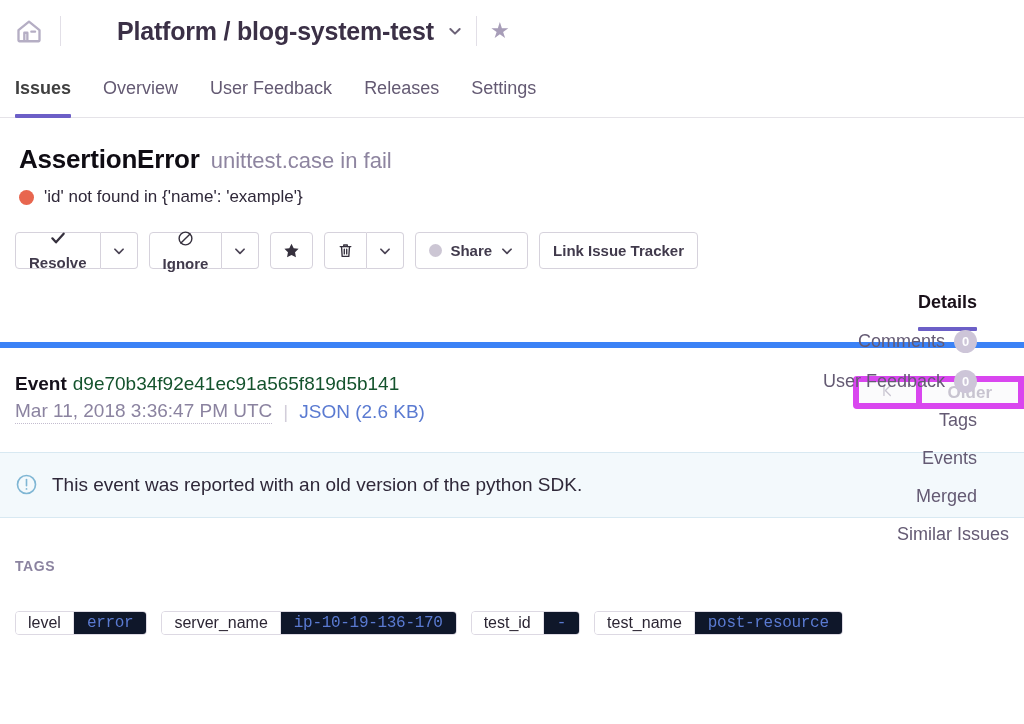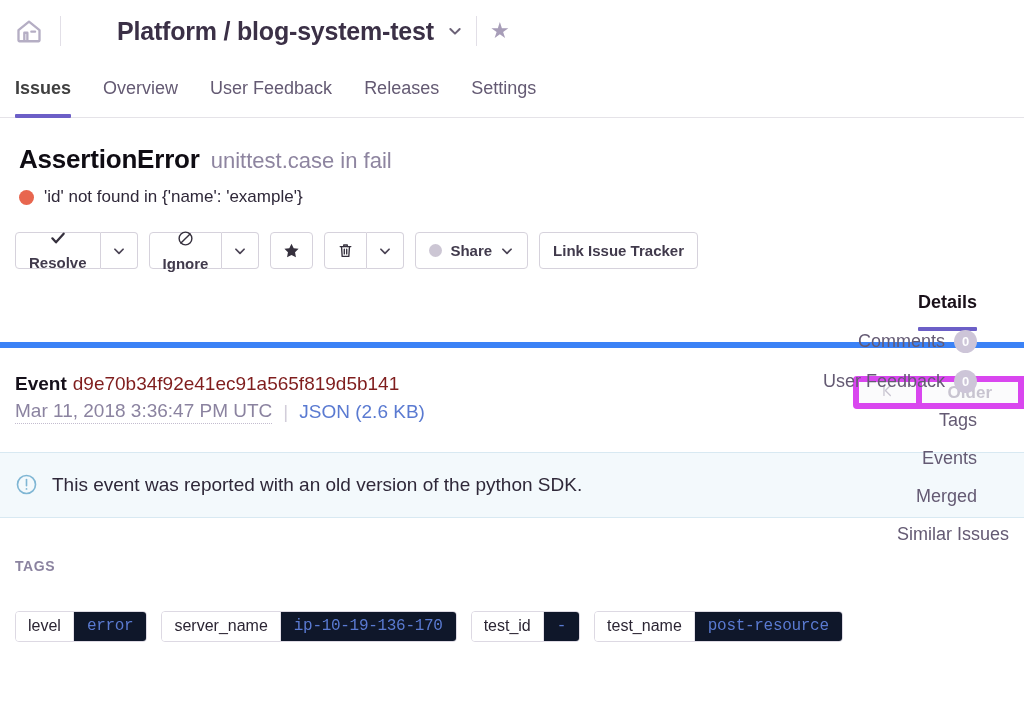--- a/index.html
+++ b/index.html
@@ -220,21 +220,21 @@
     align-items: flex-start;
     justify-content: space-between;
     padding: 23px 0 0 15px;
   }
   .event-id-line {
     font-size: 19px;
     line-height: 1.35;
     white-space: nowrap;
   }
   .event-label { font-weight: bold; color: #15101a; }
-  .event-id { color: #7f1d1d; margin-left: 6px; }
+  .event-id { color: #14532d; margin-left: 6px; }
   .event-sub-line {
     display: flex;
     align-items: center;
     font-size: 19px;
     margin-top: 3px;
     white-space: nowrap;
   }
   .event-date {
     color: #8b83a0;
     border-bottom: 1px dotted #c3bccf;
@@ -310,21 +310,21 @@
     gap: 14px;
     margin-top: 37px;
     flex-wrap: nowrap;
   }
   .tag-pill {
     display: flex;
     align-items: stretch;
     border: 1px solid #ddd9e3;
     border-radius: 4px;
     background: #fff;
-    height: 31px;
+    height: 24px;
     overflow: hidden;
   }
   .tag-key {
     display: flex;
     align-items: center;
     padding: 0 12px;
     font-size: 16px;
     color: #2b2533;
     background: #fff;
   }

